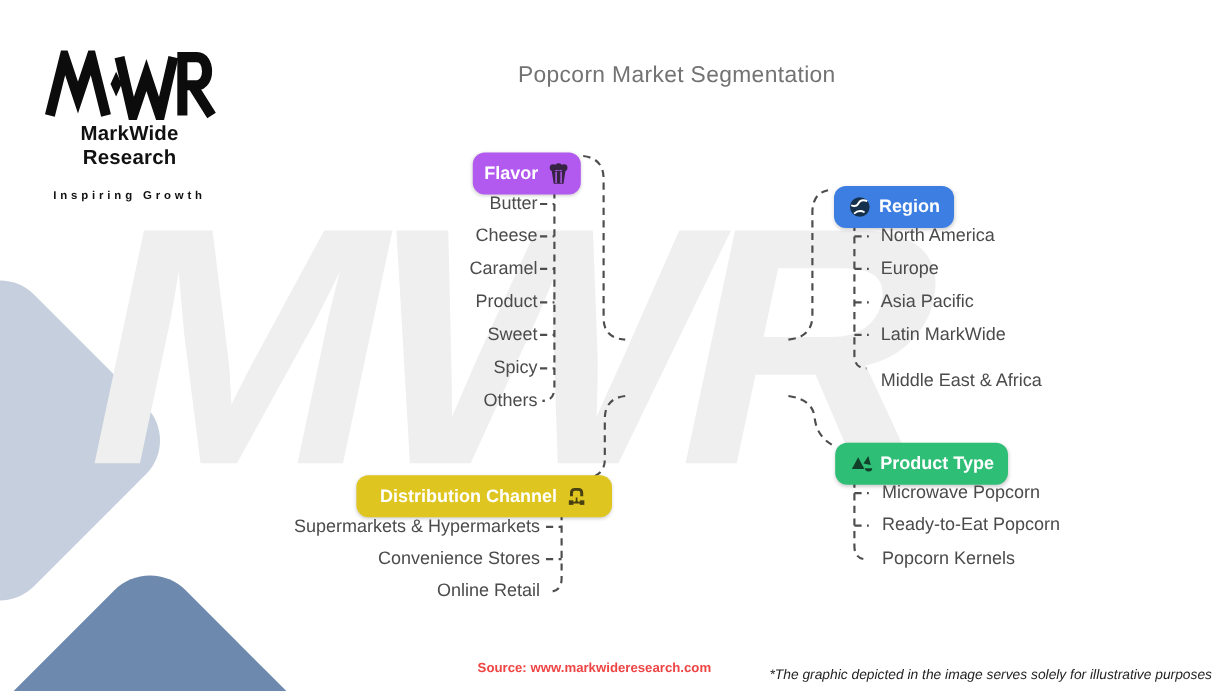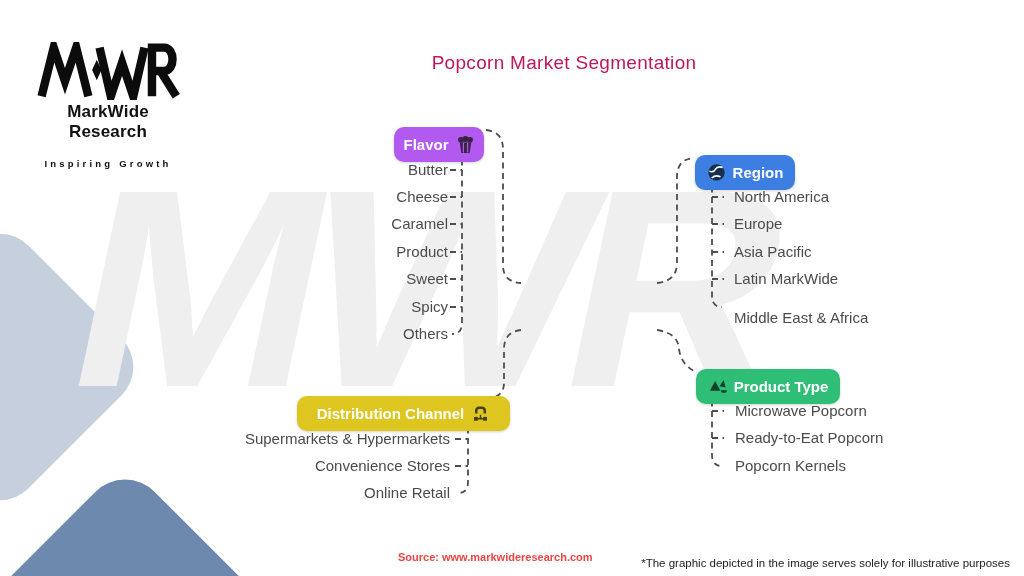--- a/index.html
+++ b/index.html
@@ -28,29 +28,29 @@
 
   
   .logo { position:absolute; left:28px; top:42px; width:160px; z-index:2; text-align:center; }
   .logo-mark { display:block; margin:0 auto; }
   .logo-name { font-size:17px; font-weight:bold; color:#111; letter-spacing:0.2px; margin-top:2px; }
   .logo-tagline { font-size:9.5px; font-weight:bold; color:#111; letter-spacing:3.2px; margin-top:16px; }
 
   
   .diagram-title {
     position:absolute; z-index:2; left:104px; top:52px; width:920px;
-    text-align:center; font-size:19px; color:#be185d; letter-spacing:0.3px;
+    text-align:center; font-size:19px; color:#737373; letter-spacing:0.3px;
   }
   .source-line {
     position:absolute; z-index:2; left:398px; top:551px;
     font-size:11px; font-weight:bold; color:#ef4444; white-space:nowrap;
   }
   .disclaimer {
     position:absolute; z-index:2; right:14px; top:557px;
-    font-size:11.5px; color:#222; white-space:nowrap;
+    font-size:11.5px; font-style:italic; color:#222; white-space:nowrap;
   }
 
   
   .connector-layer { position:absolute; left:0; top:0; z-index:1; }
 
   
   .node {
     position:absolute; z-index:2; height:35px; border-radius:10px;
     display:flex; align-items:center; justify-content:center; gap:7px;
     color:#fff; font-size:15px; font-weight:bold; white-space:nowrap;

